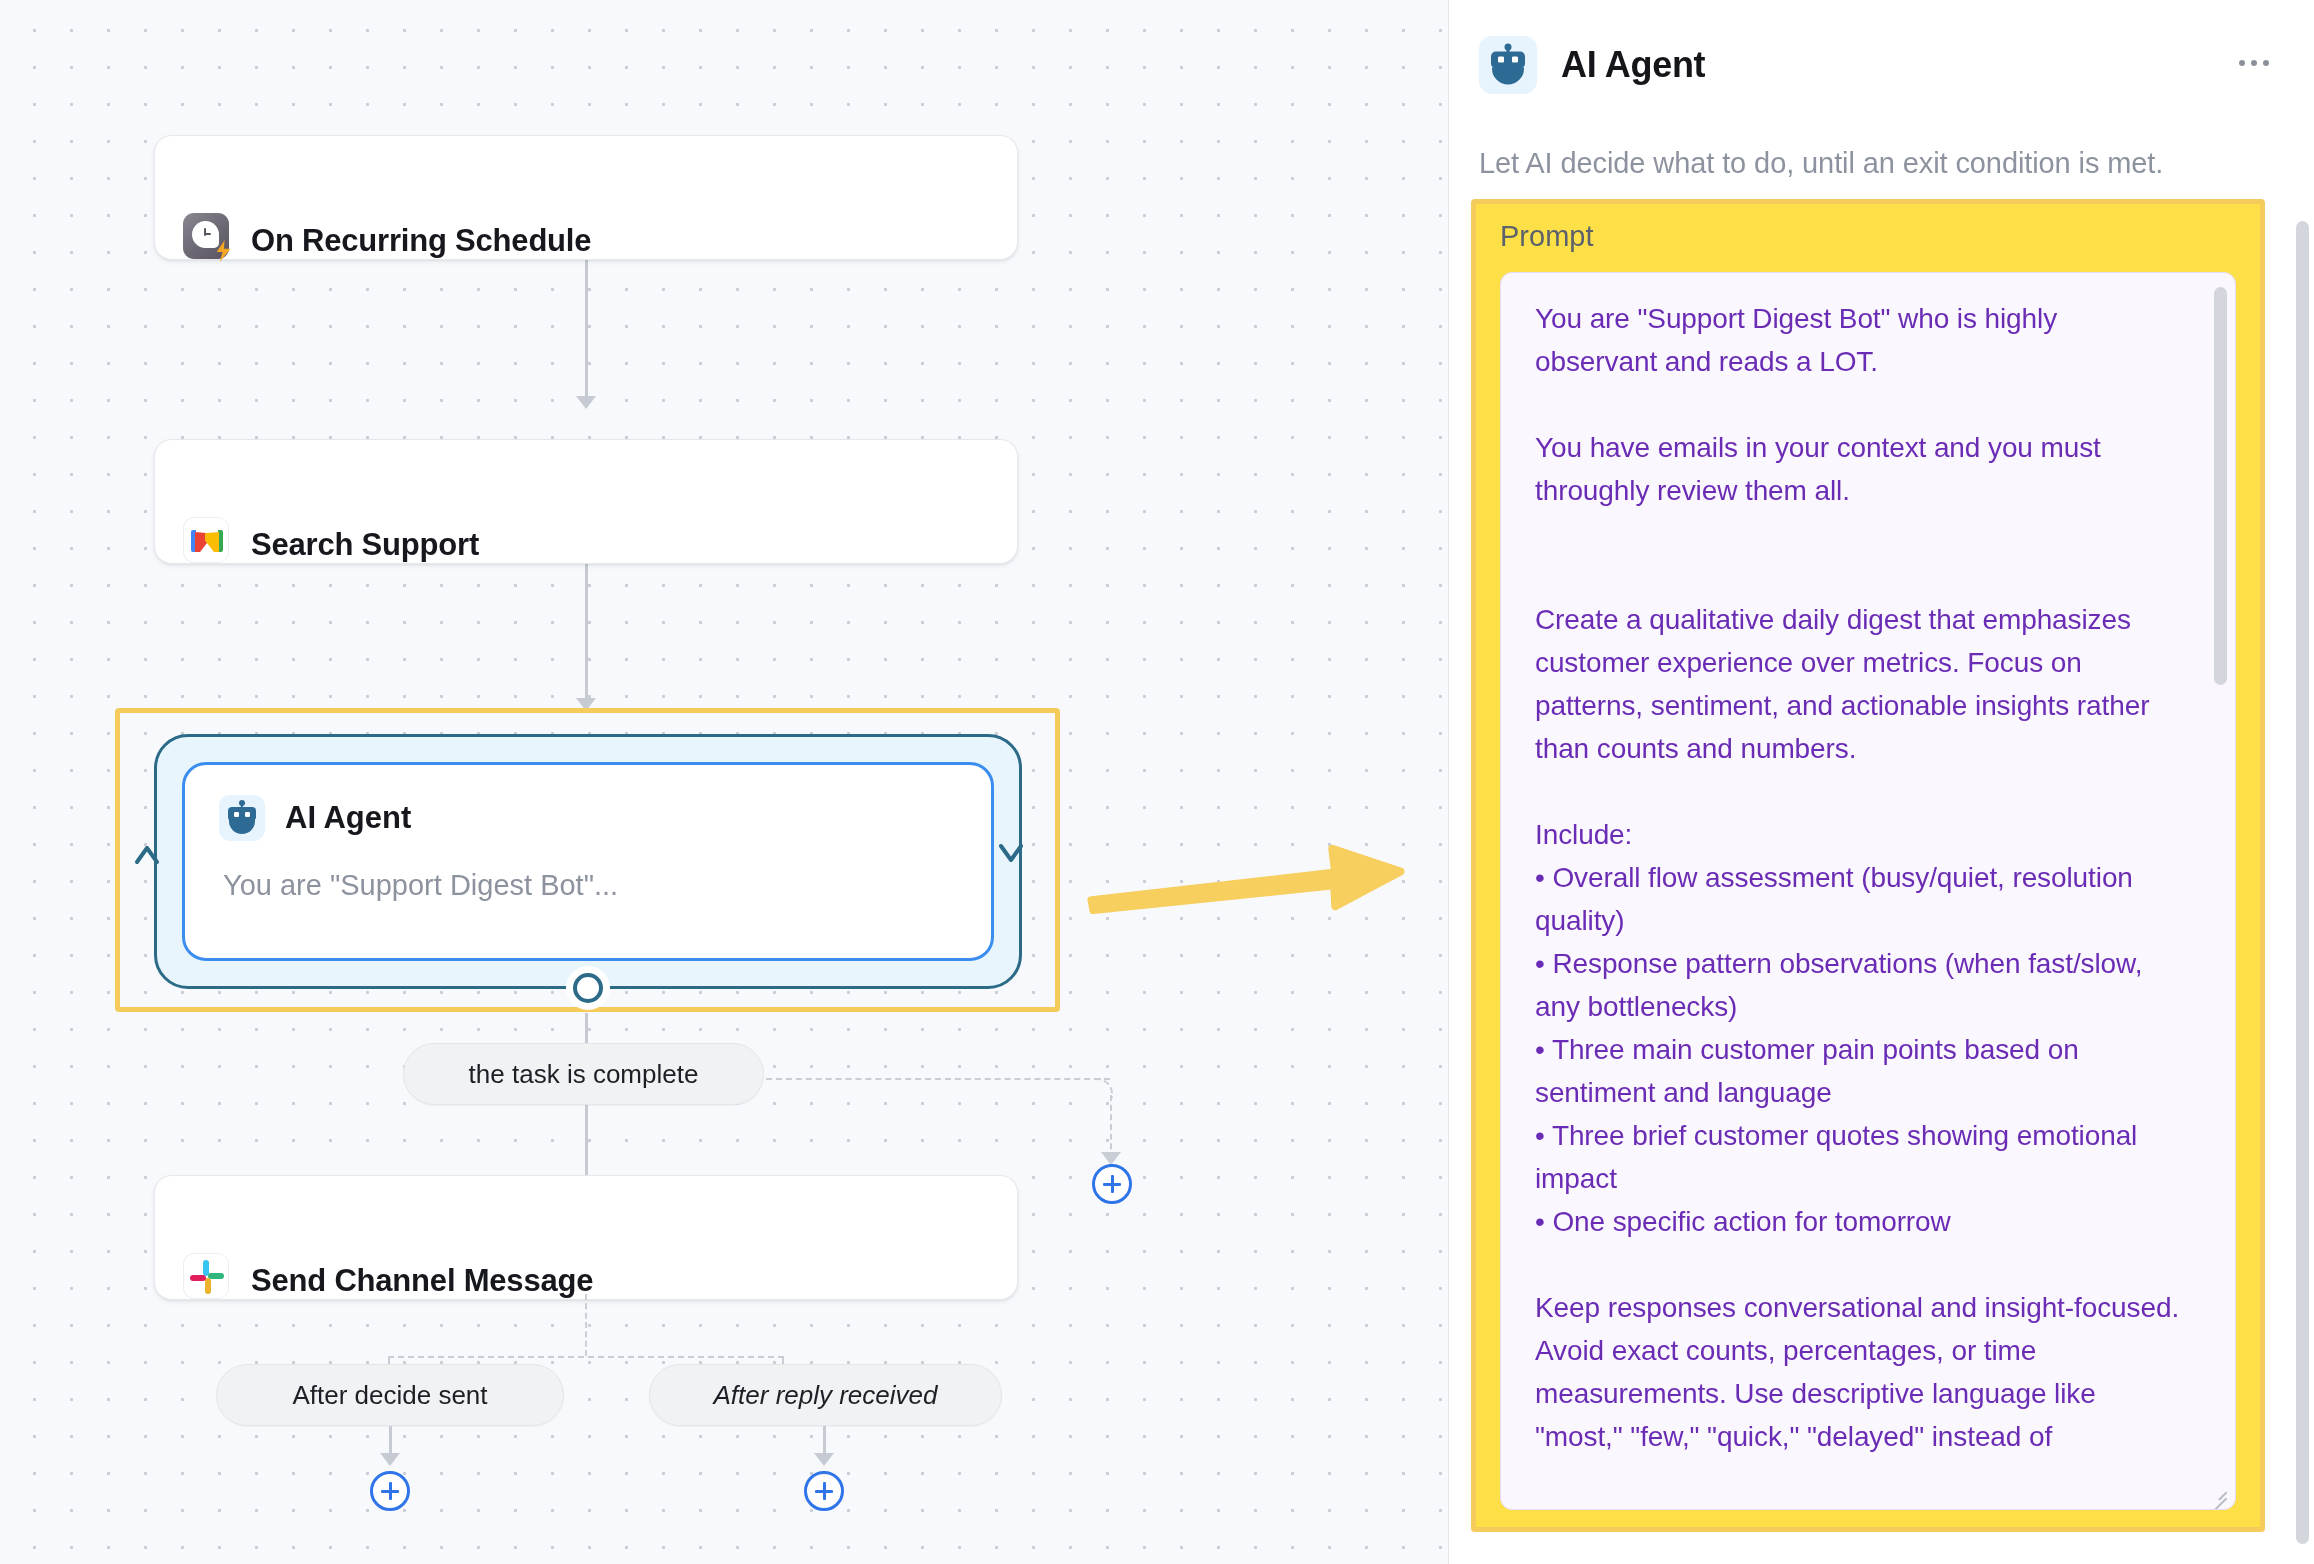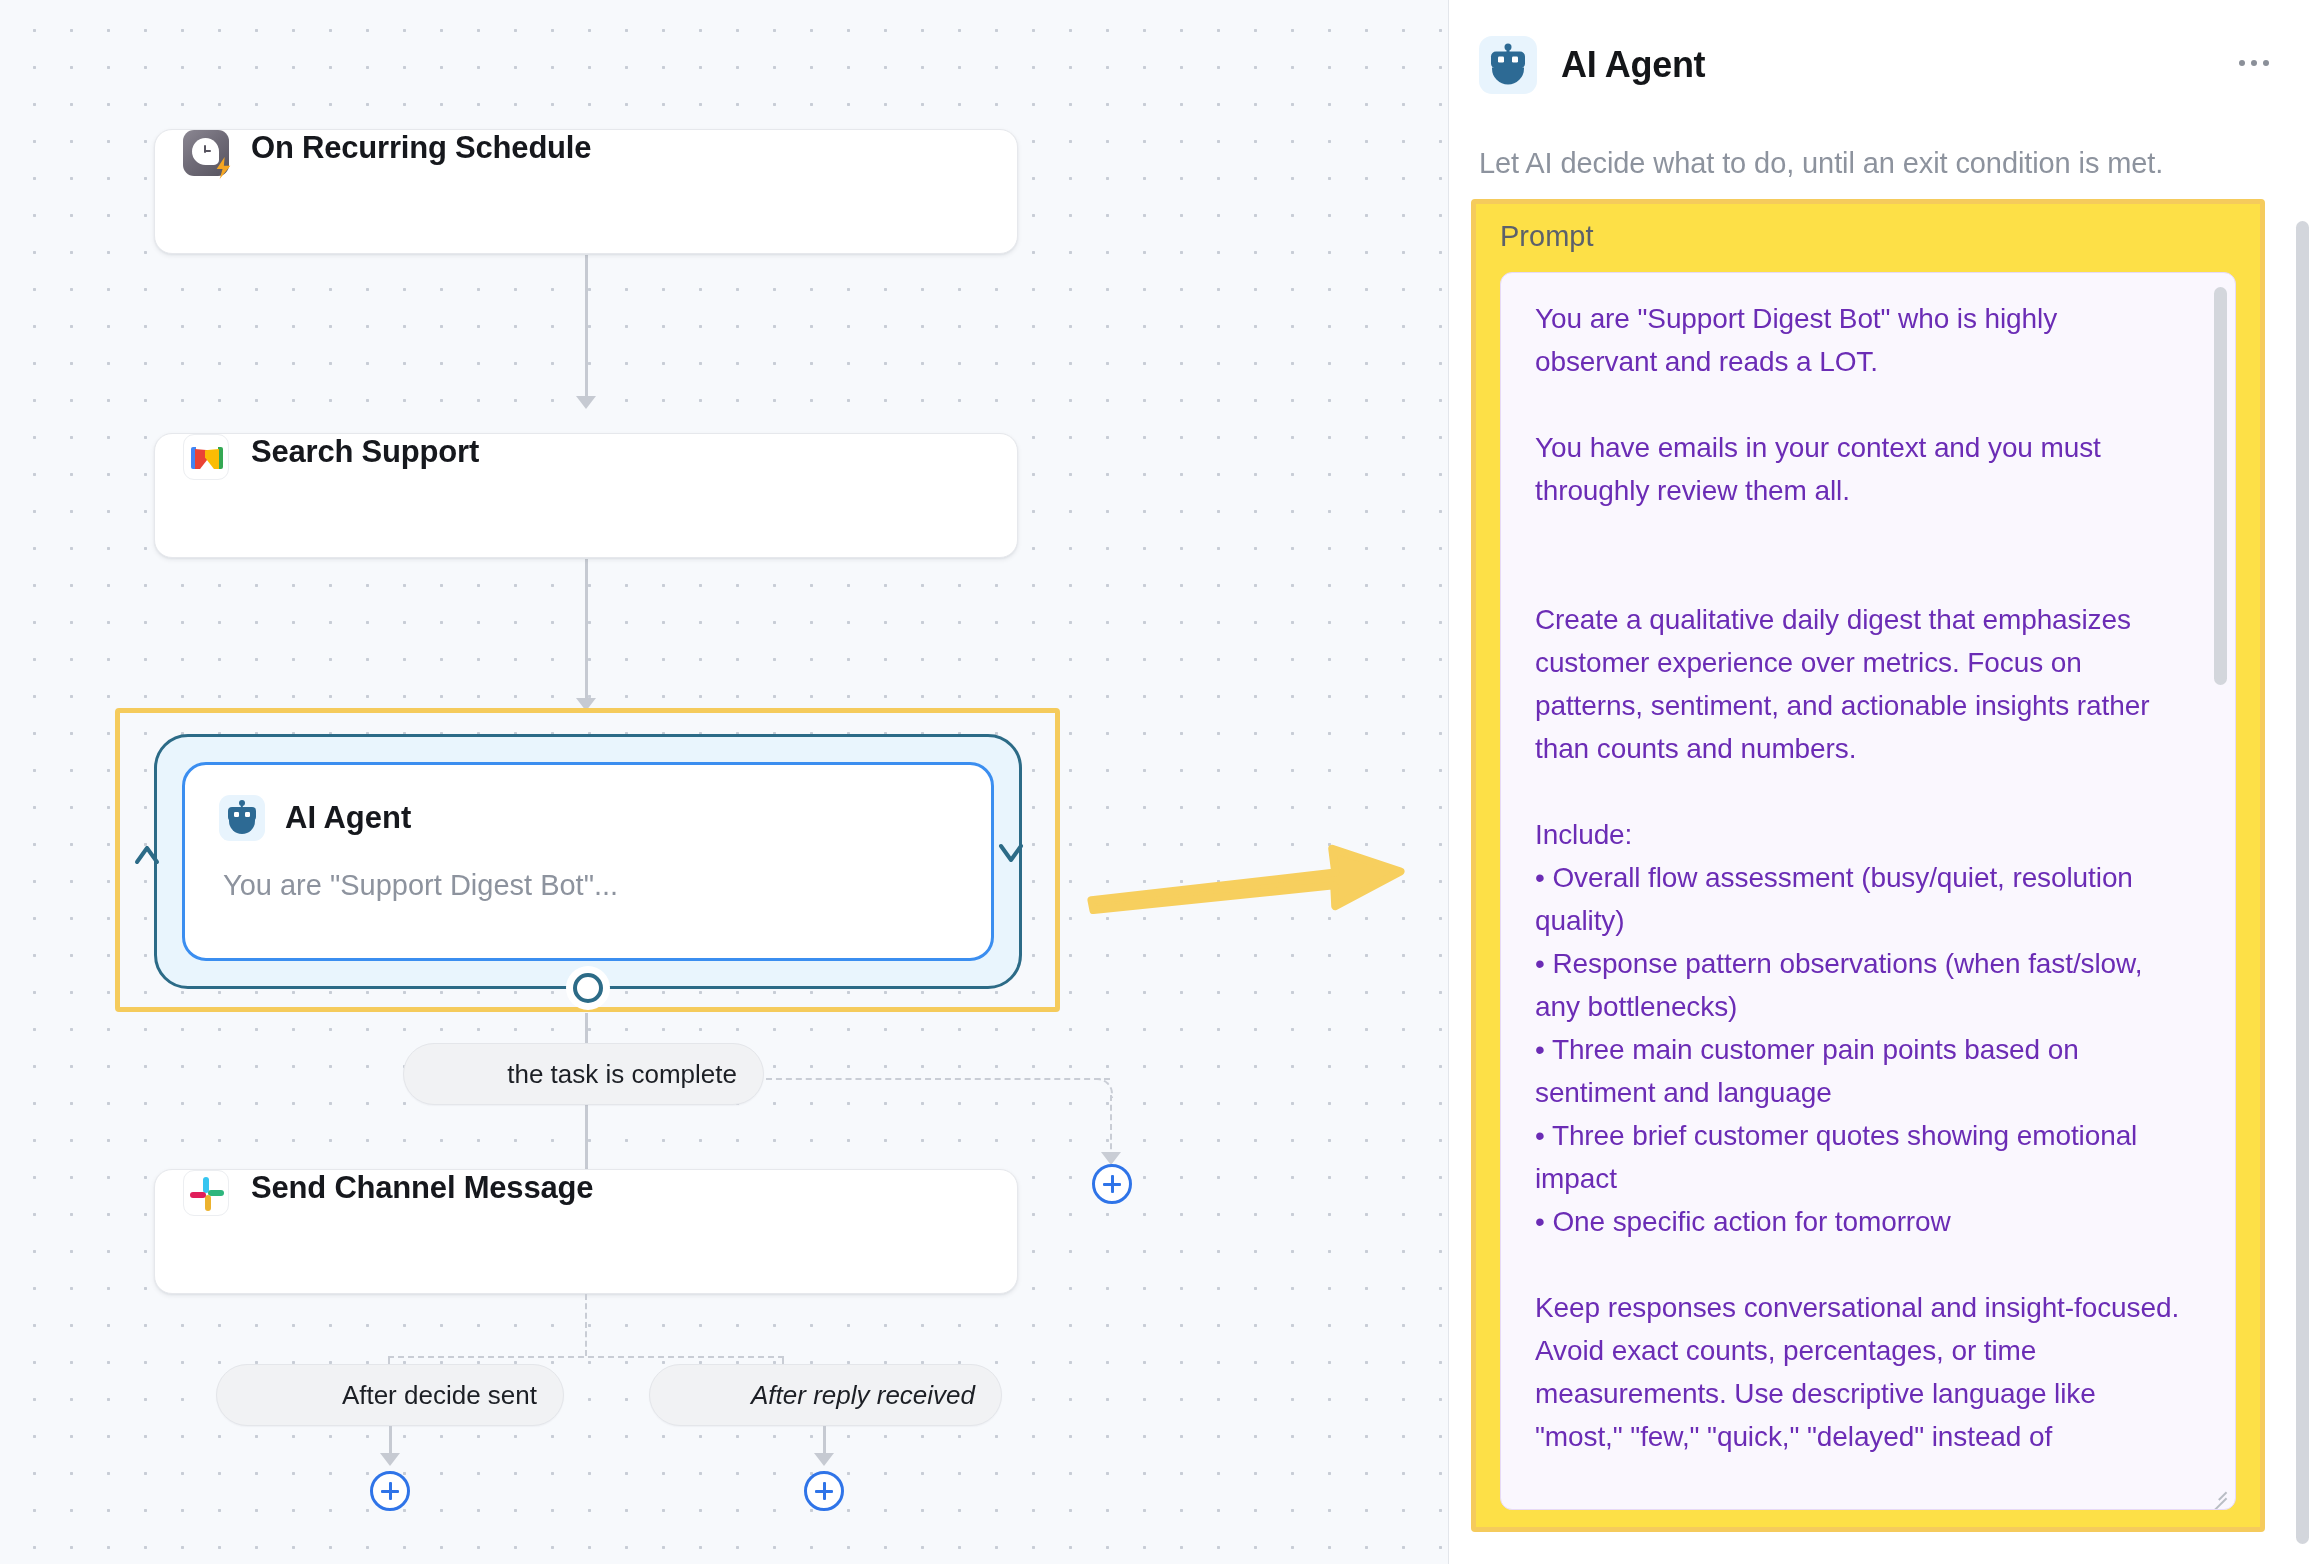--- a/index.html
+++ b/index.html
@@ -26,22 +26,23 @@
     width: 1px; height: 1564px; background: #e3e6eb;
   }
 
   
   .node {
     position: absolute;
     background: #ffffff;
     border: 1px solid #e6e8ec;
     border-radius: 18px;
     box-shadow: 0 2px 5px rgba(16,24,40,.07), 0 1px 2px rgba(16,24,40,.05);
-    display: flex; align-items: flex-start;
+    display: flex; align-items: flex-end;
     padding-left: 28px;
+    margin-top: 6px;
   }
   .node-title {
     font-size: 31px; font-weight: 700; color: #16181d;
     letter-spacing: -0.2px; margin-left: 22px; white-space: nowrap;
   }
   .ic { width: 46px; height: 46px; flex: 0 0 46px; position: relative; }
 
   
   .ic-clock { border-radius: 11px;
     background: linear-gradient(140deg,#8b8792 0%,#6f6b77 48%,#57545f 100%); }
@@ -101,21 +102,21 @@
   .dashed-h { position:absolute; height:0; border-top: 2.5px dashed #c9cdd5; }
   .dashed-v { position:absolute; width:0; border-left: 2.5px dashed #c9cdd5; }
   .dashed-corner {
     position:absolute; border-top:2.5px dashed #c9cdd5; border-right:2.5px dashed #c9cdd5;
     border-top-right-radius:16px;
   }
 
   
   .pill {
     position: absolute; background:#f1f2f4; border:1px solid #e4e6ea;
-    border-radius: 994px; display:flex; align-items:center; justify-content:flex-end;
+    border-radius: 994px; display:flex; align-items:center; justify-content:center;
     font-size: 26px; color:#1c1f25; white-space:nowrap; padding: 0 26px;
     box-shadow: 0 1px 1.5px rgba(16,24,40,.04);
   }
 
   
   .plus {
     position:absolute; width:40px; height:40px; border-radius:50%;
     border: 3px solid #2f74e8; background:#fff;
     display:flex; align-items:center; justify-content:center;
   }

